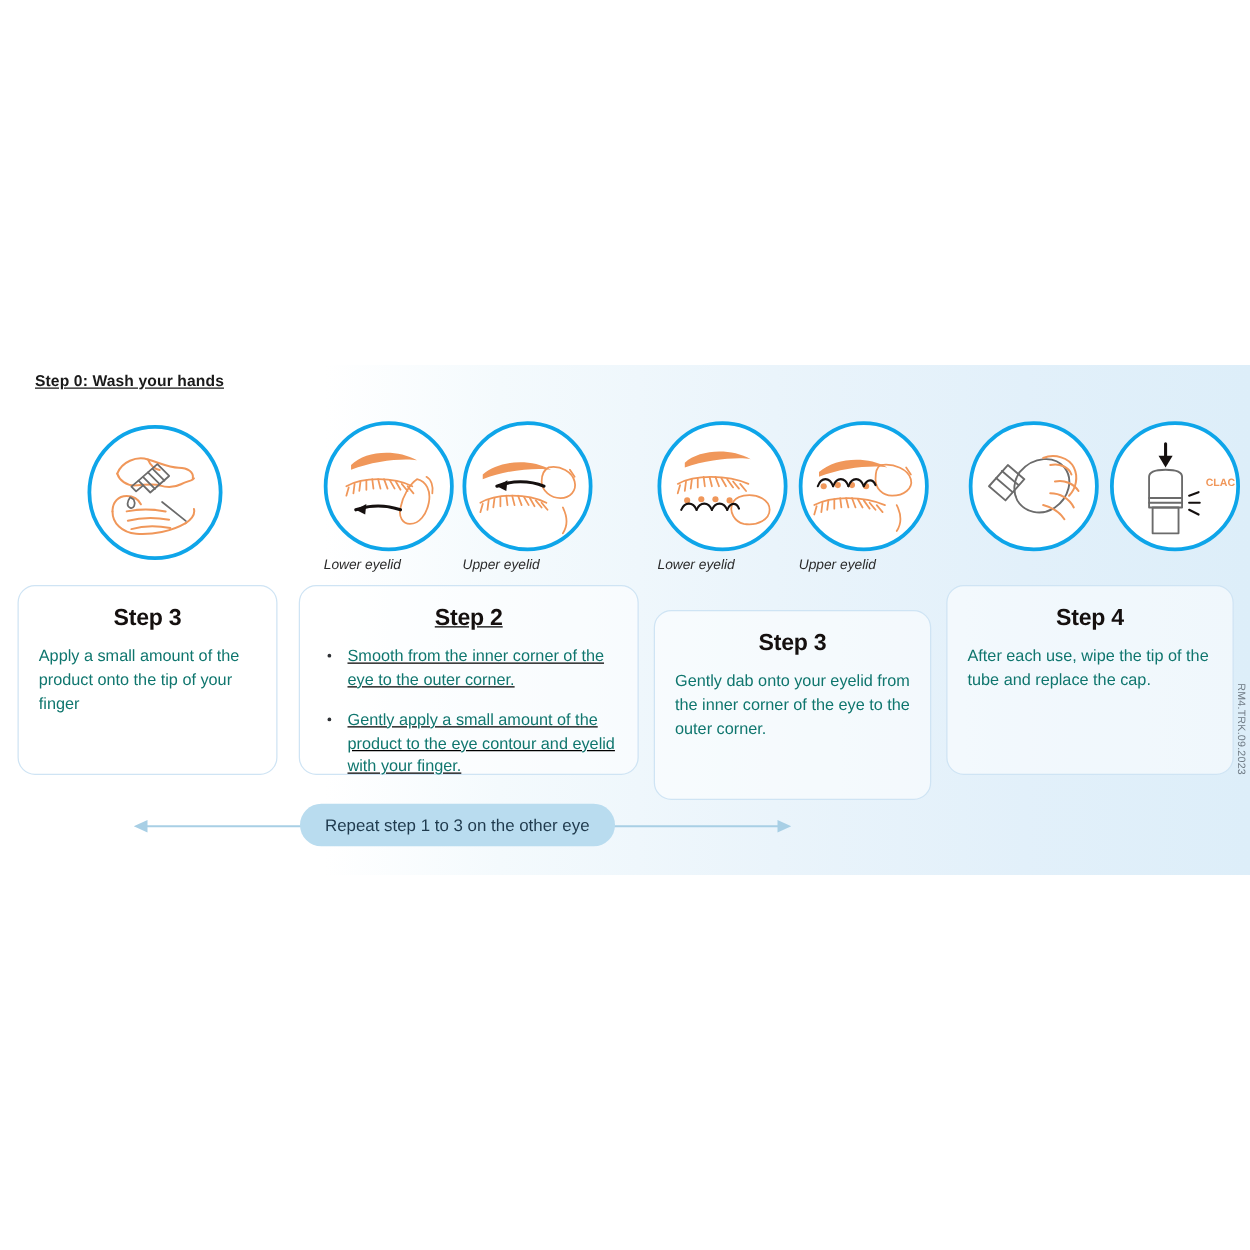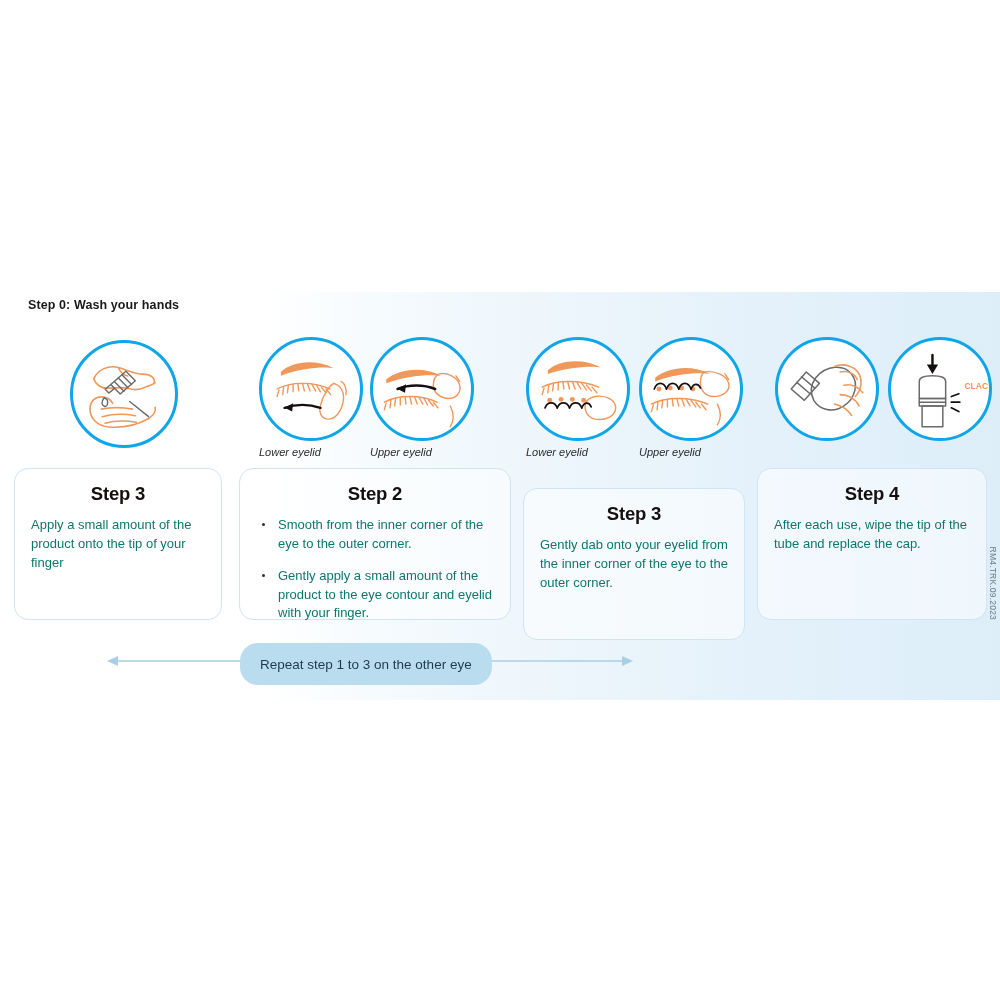--- a/index.html
+++ b/index.html
@@ -40,20 +40,21 @@
   
   .step0-heading {
     position: absolute;
     left: 28px;
     top: 298px;
     font-size: 12.5px;
     font-weight: bold;
     color: #1a1a1a;
     letter-spacing: 0.1px;
     white-space: nowrap;
+    text-decoration: underline;
   }
 
   
   .circle {
     position: absolute;
     border: 3px solid #0ea5e9;
     border-radius: 50%;
     background: #ffffff;
     box-sizing: border-box;
     overflow: hidden;
@@ -127,21 +128,21 @@
     position: absolute;
     left: 0;
     top: 0;
     width: 530px;
     height: 40px;
   }
   .repeat-pill {
     position: absolute;
     left: 135px;
     top: 2px;
-    height: 42px;
+    height: 34px;
     padding: 0 20px;
     display: flex;
     align-items: center;
     justify-content: center;
     background: #b9dcef;
     border-radius: 18px;
     font-size: 13.5px;
     color: #1f3a4d;
     white-space: nowrap;
   }
@@ -382,21 +383,21 @@
       </g>
       <text x="78" y="52" font-family="Liberation Sans, sans-serif" font-size="9" font-weight="bold" fill="#f0975a">CLAC</text>
     </svg>
   </div>
 
   <div class="card" style="left:14px; width:208px;">
     <div class="card-title">Step 3</div>
     <div class="card-body">Apply a small amount of the product onto the tip of your finger</div>
   </div>
 
-  <div class="card" style="left:239px; width:272px;">
+  <div class="card" style="left:239px; width:272px;text-decoration:underline;">
     <div class="card-title">Step 2</div>
     <div class="card-body">
       <ul class="bullets">
         <li>Smooth from the inner corner of the eye to the outer corner.</li>
         <li>Gently apply a small amount of the product to the eye contour and eyelid with your finger.</li>
       </ul>
     </div>
   </div>
 
   <div class="card" style="left:523px; width:222px;margin-top:20px;">

